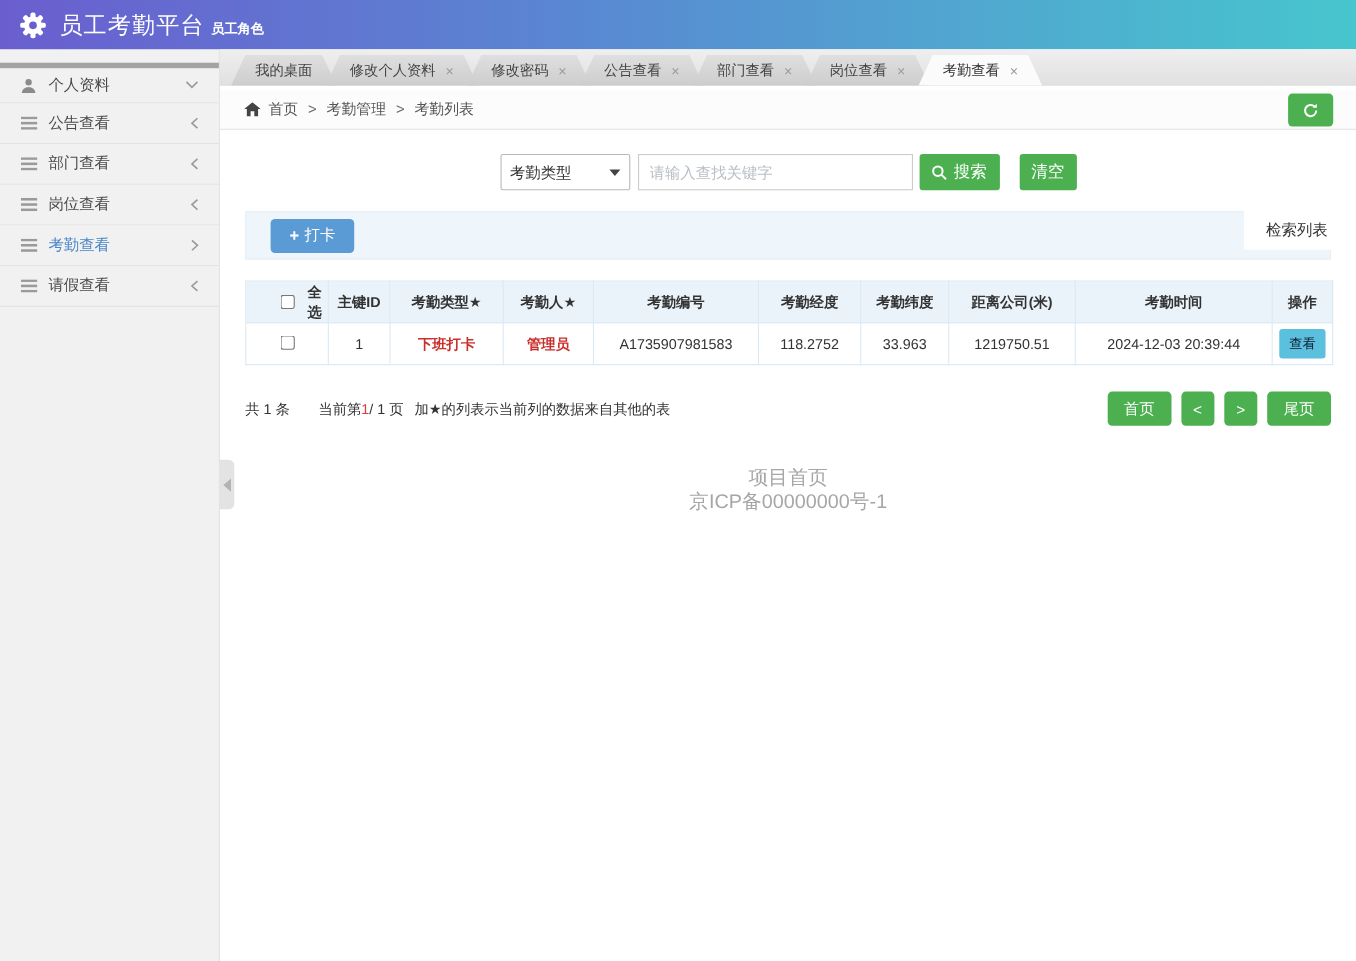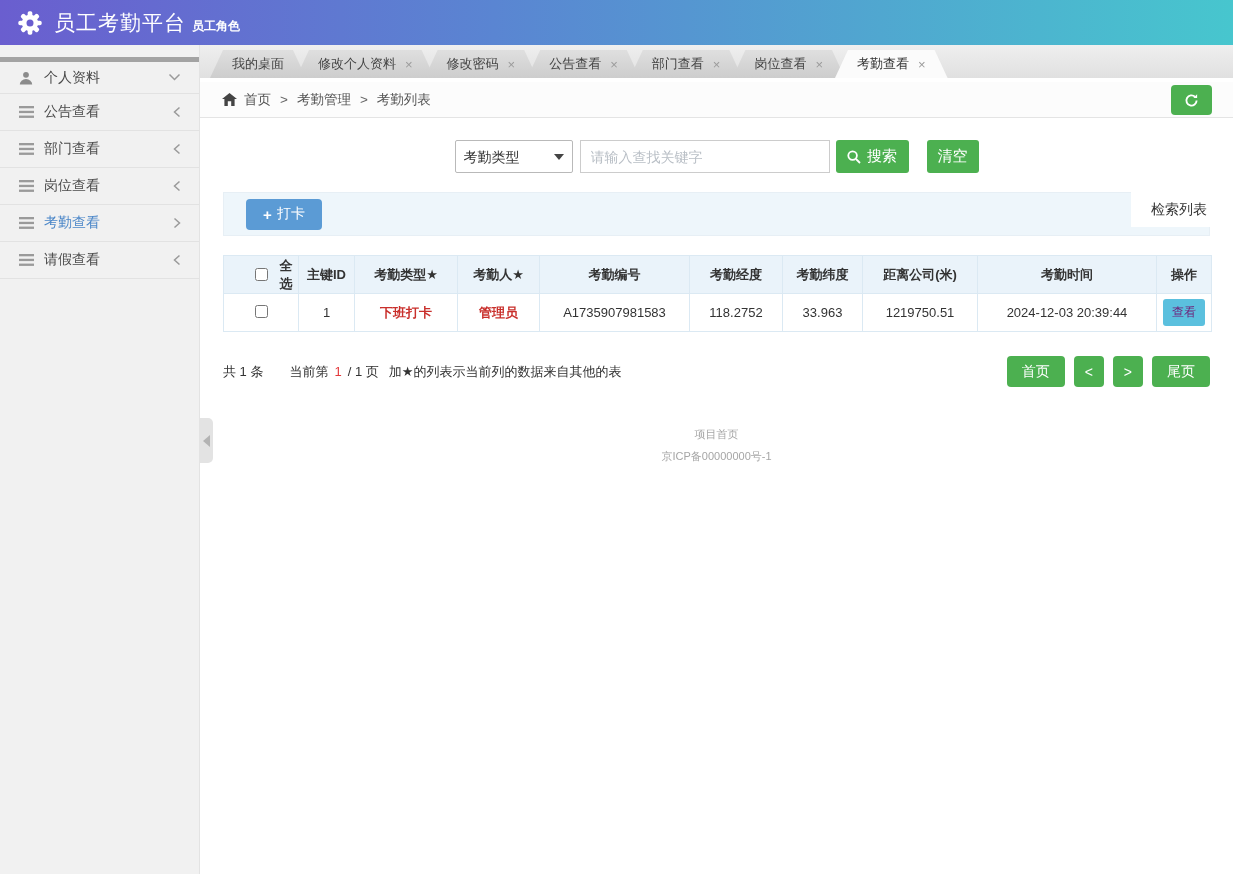--- a/index.html
+++ b/index.html
@@ -132,39 +132,39 @@
     background:#eaf3fa; font-weight:bold; height:38px;
     border:1px solid #dbe9f3; text-align:center;
   }
   .att-table td{
     height:38px; border:1px solid #dbe9f3; text-align:center; background:#fff;
     overflow:hidden; white-space:nowrap;
   }
   .th-check{ display:flex; align-items:center; justify-content:center; gap:6px;padding-left:31px; }
   .red{ color:#c9302c; font-weight:bold; }
   .btn-view{
-    background:#5bc0de; color:#701a75; border:none; border-radius:3px;
+    background:#5bc0de; color:#0f172a; border:none; border-radius:3px;
     padding:5px 9px; font-size:12px; cursor:pointer;
   }
 
   
   .pager{ margin-top:24px; display:flex; align-items:center; font-size:13px; color:#333; }
   .pg-total{ }
-  .pg-current{ margin-left:26px; display:flex; align-items:center; gap:6px; }
+  .pg-current{ margin-left:26px; display:flex; align-items:center; gap:0; }
   .pg-page-red{ color:#e4393c; }
   .pg-note{ margin-left:10px; }
   .pager-btns{ margin-left:auto; display:flex; gap:9px; }
   .pg-btn{
     background:#4cb050; color:#fff; border:none; border-radius:4px;
     height:31px; font-size:14px; cursor:pointer; padding:0 15px;
   }
   .pg-btn.sm{ padding:0 11px; }
 
   
-  .page-footer{ margin-top:36px; text-align:center; color:#a6a6a6; font-size:11px; line-height:22px; }
+  .page-footer{ margin-top:36px; text-align:center; color:#a6a6a6; font-size:18px; line-height:22px; }
   .footer-home{ cursor:pointer; }
 
   
   .collapse-handle{
     position:absolute; left:200px; top:418px; width:13px; height:45px;
     background:#e3e3e3; border-radius:0 5px 5px 0;
     display:flex; align-items:center; justify-content:center; cursor:pointer;
   }
   .collapse-handle .tri{
     width:0; height:0;

